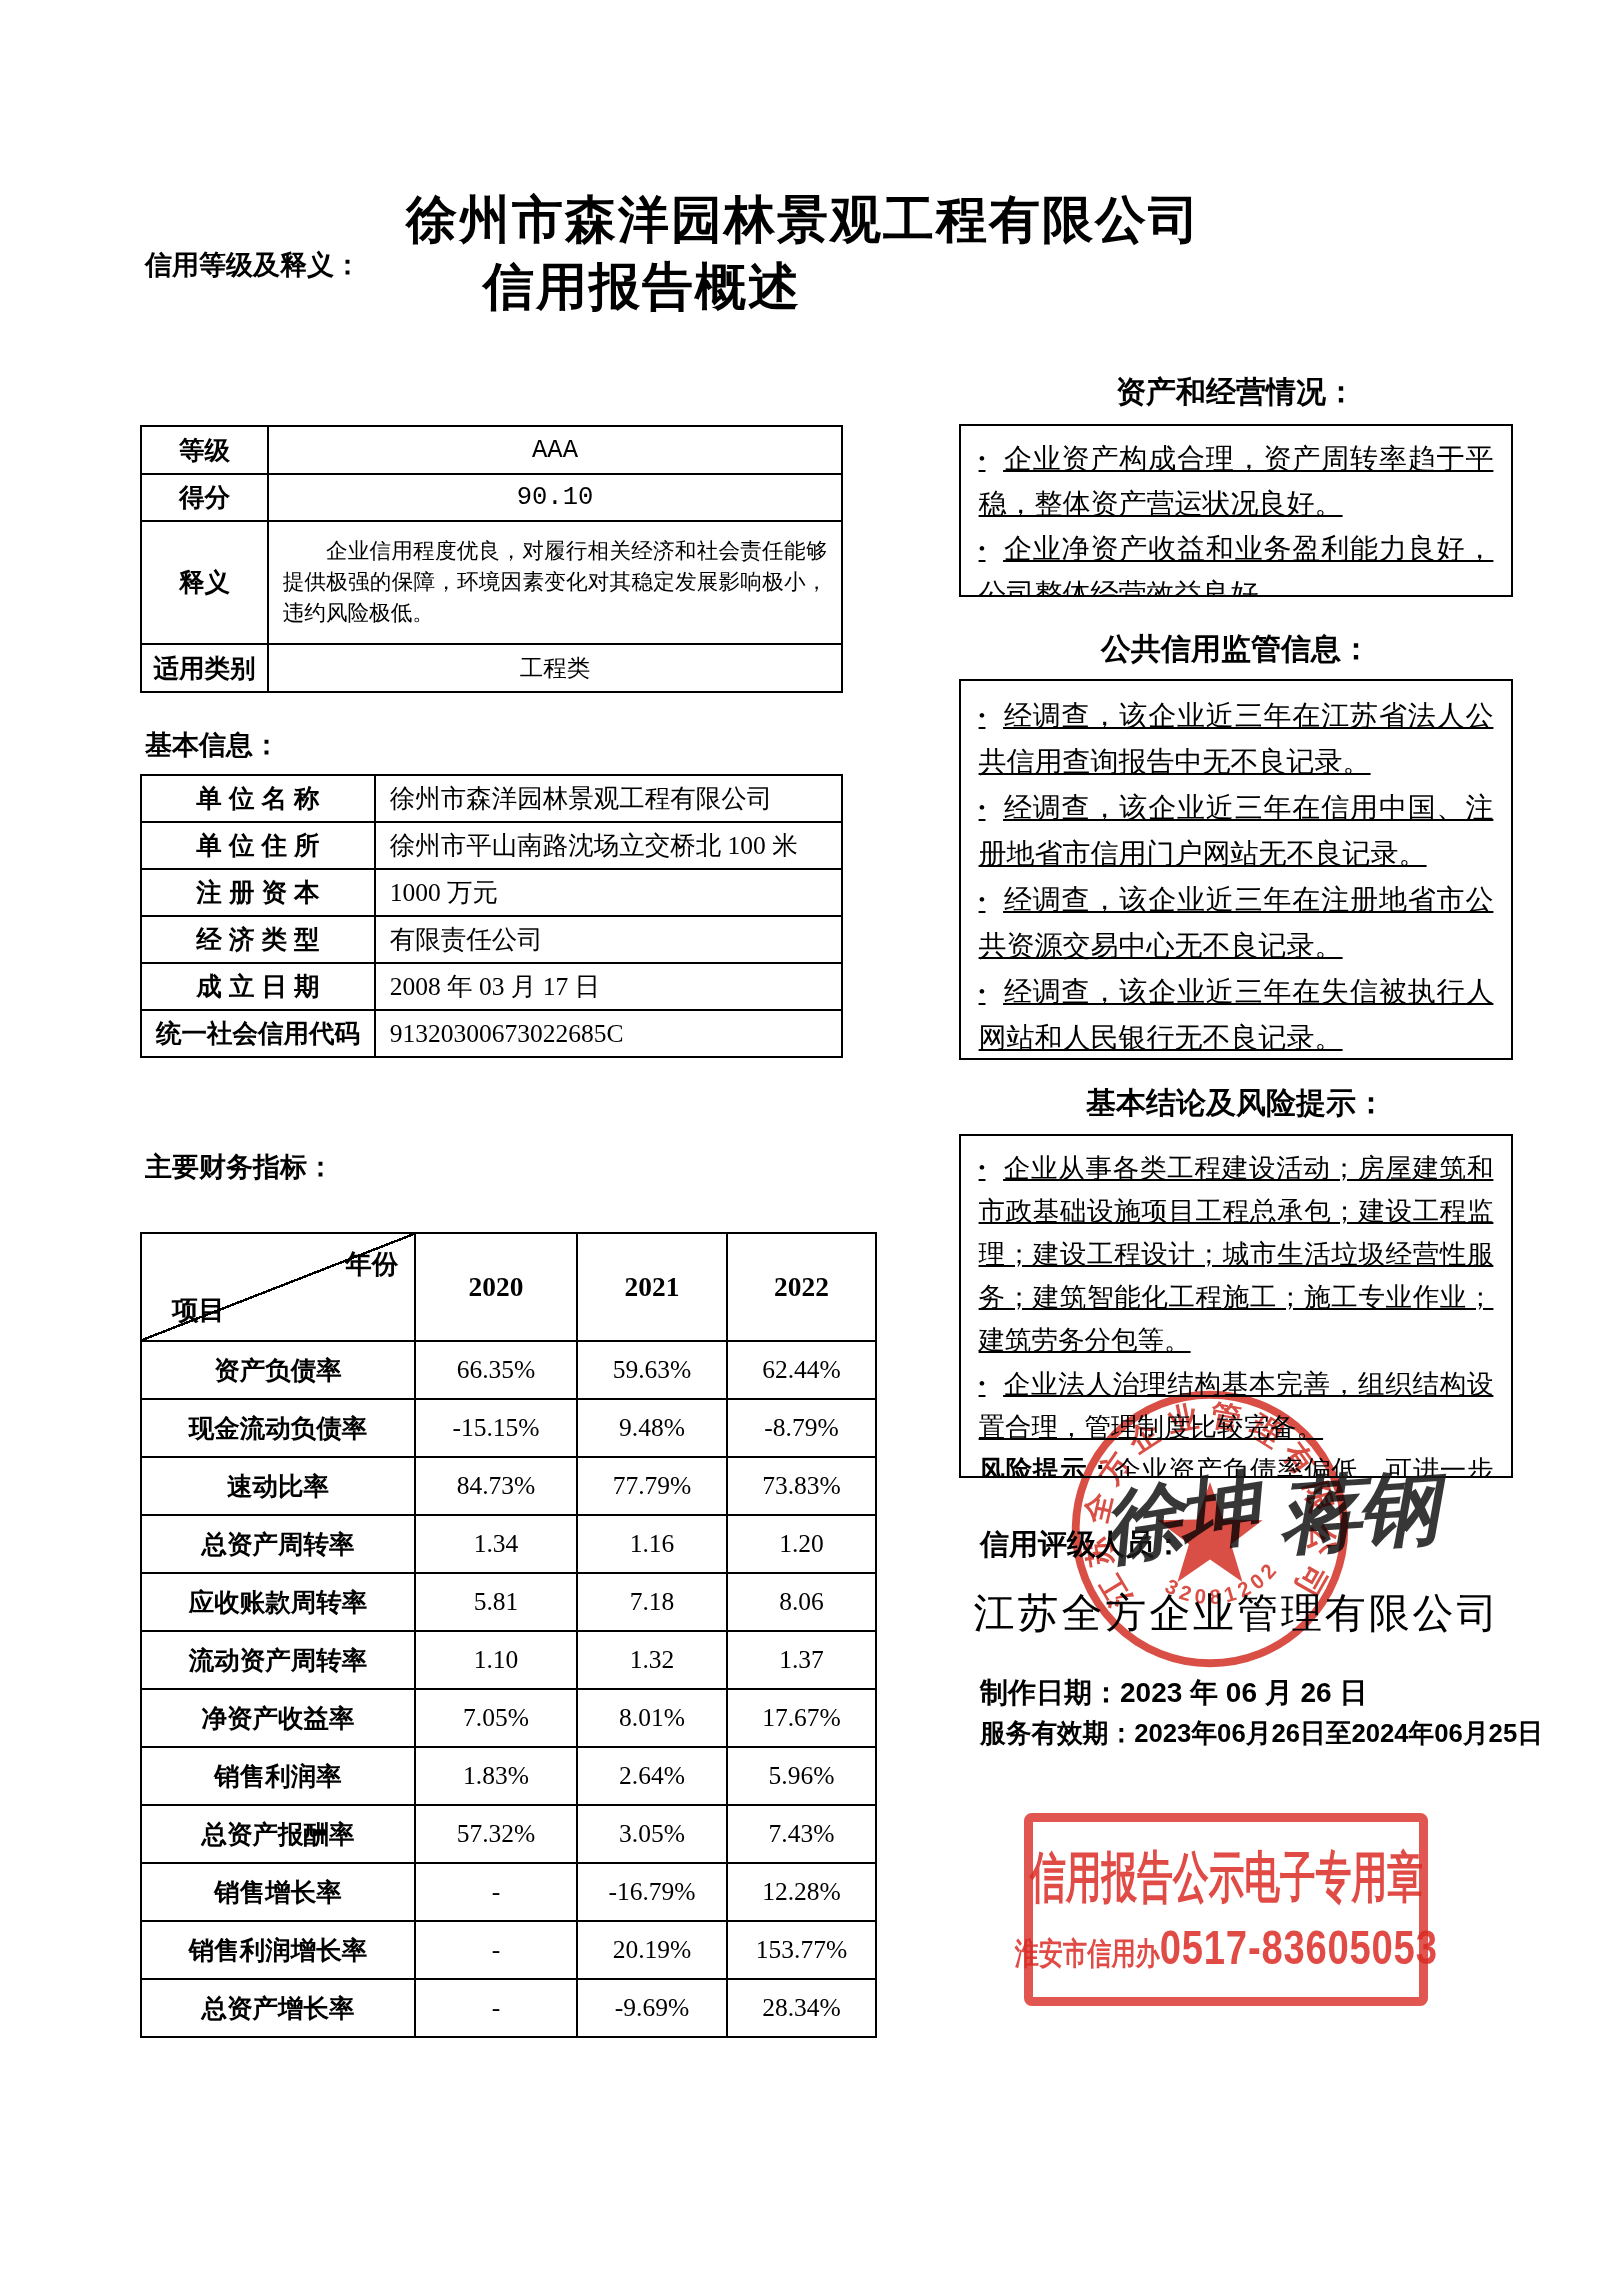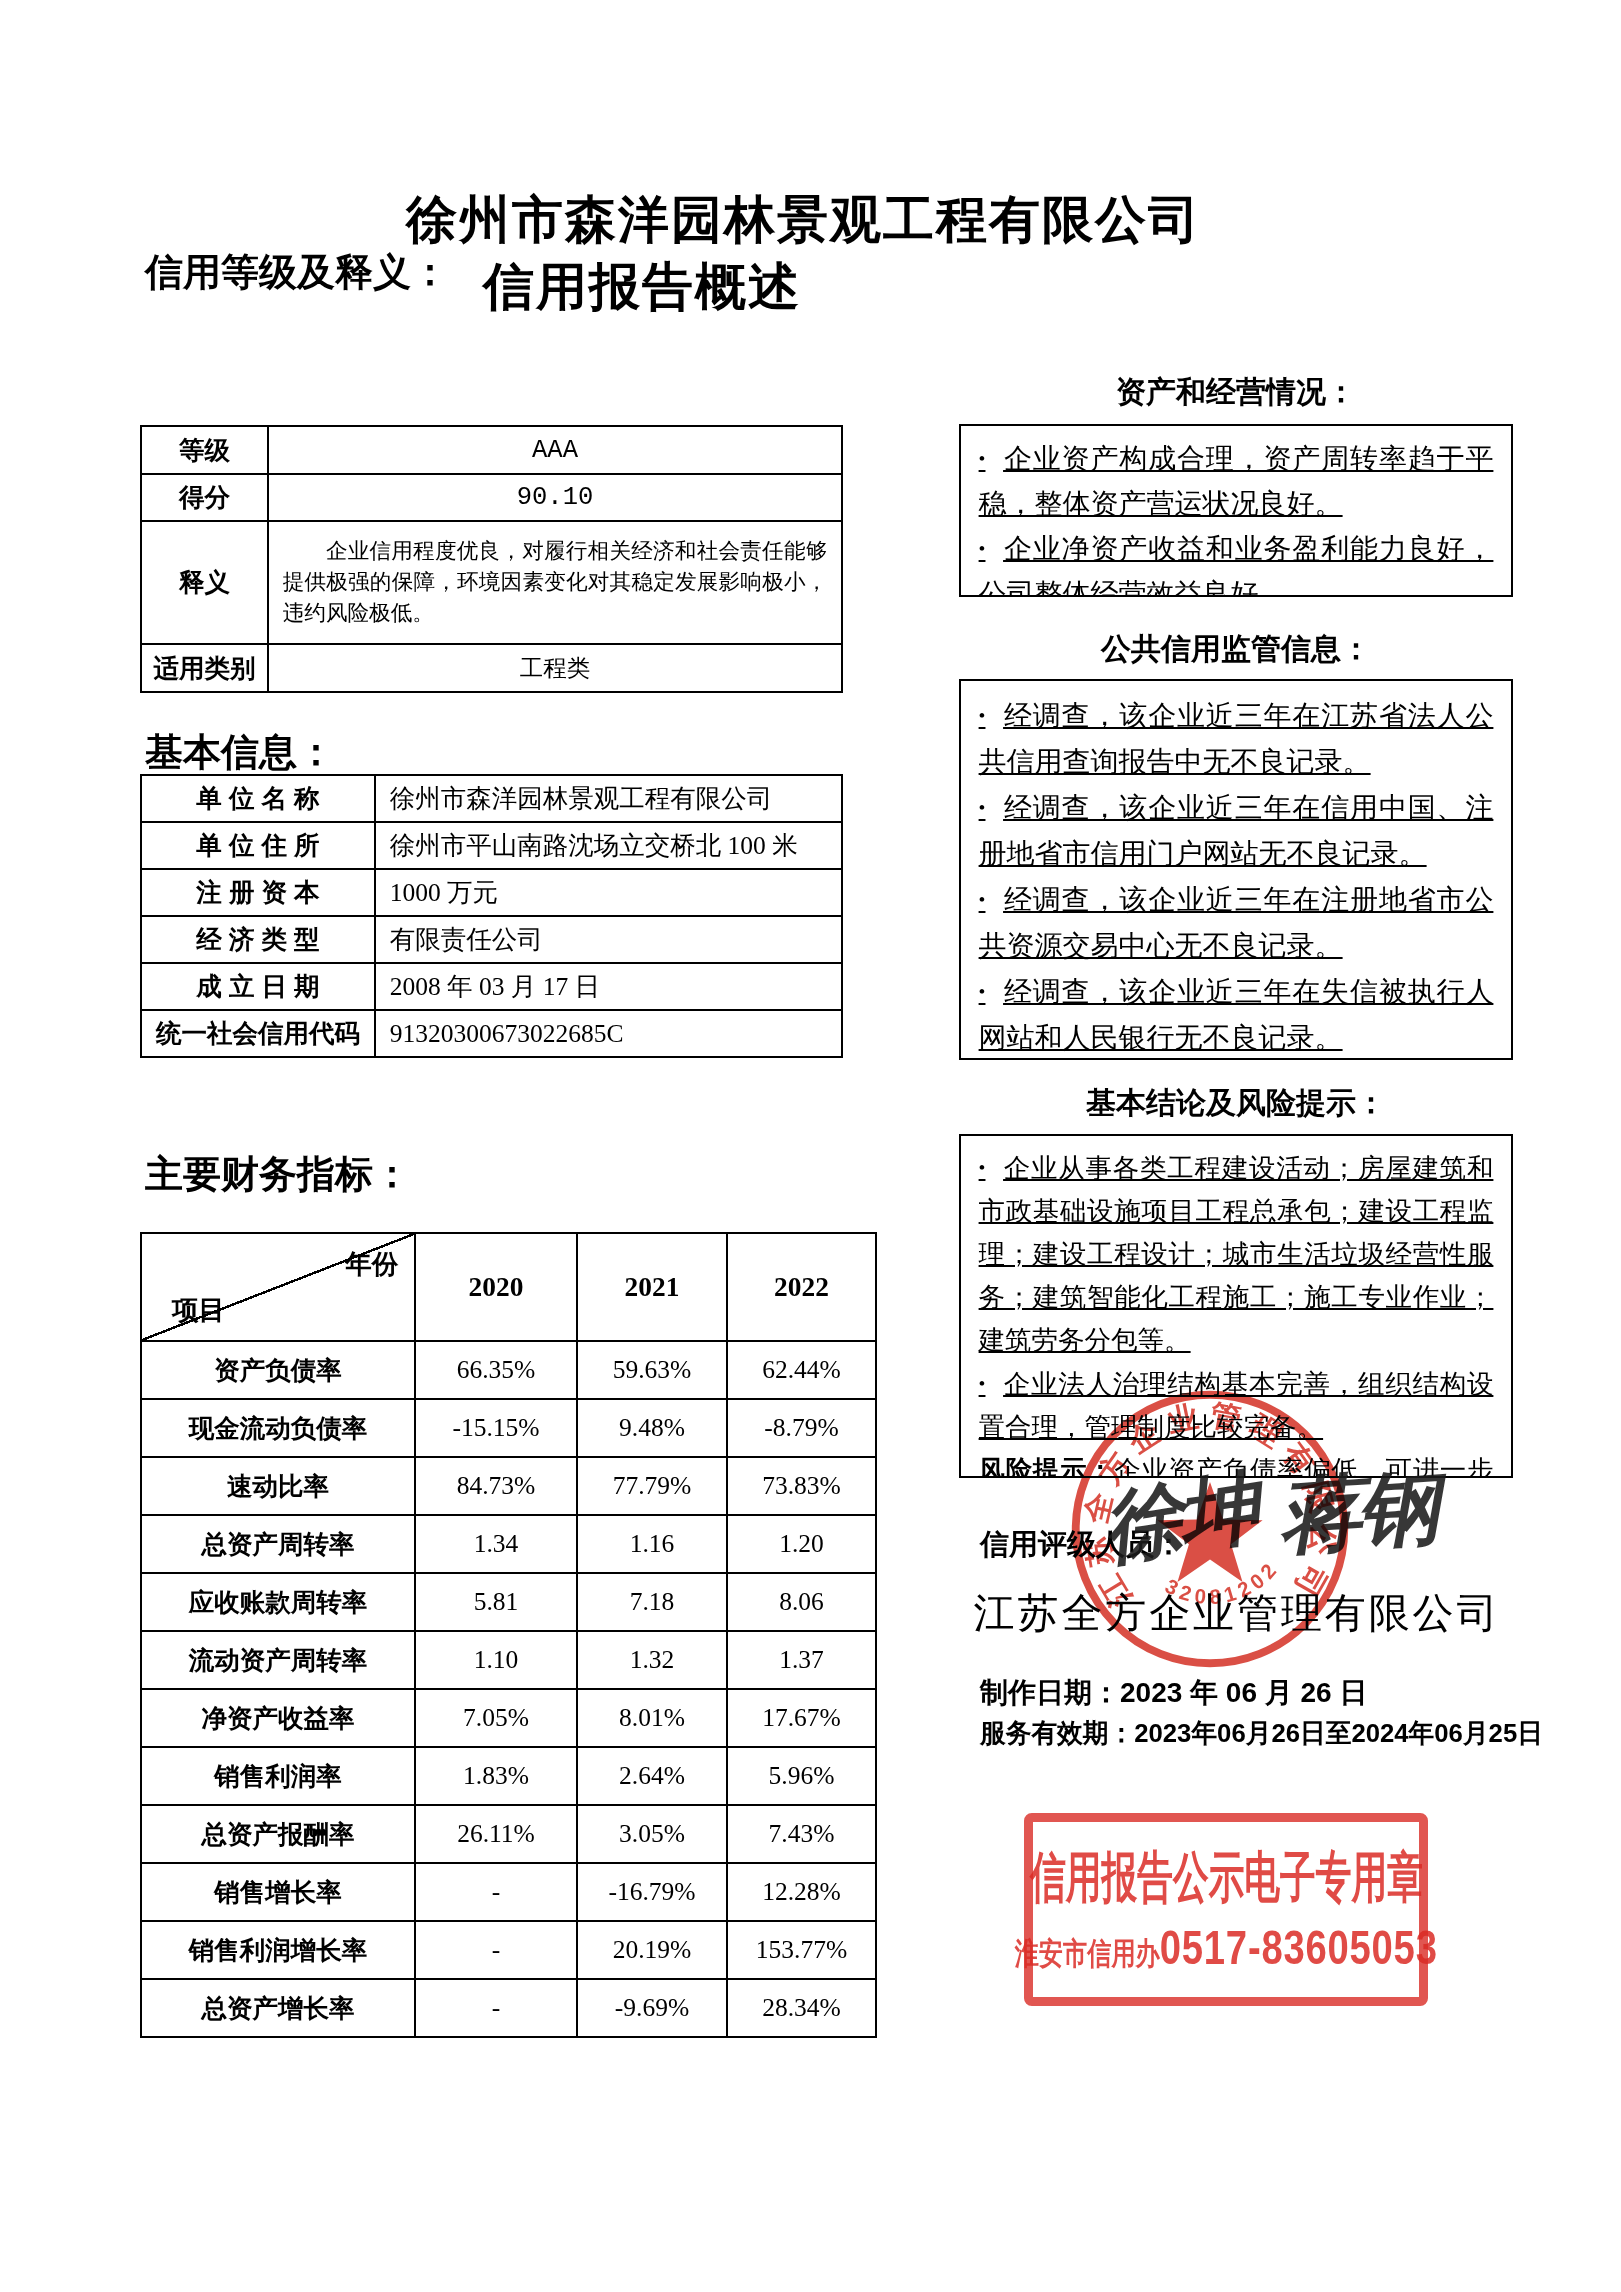--- a/index.html
+++ b/index.html
@@ -4,21 +4,21 @@
 <style>
   html,body{margin:0;padding:0;background:#888;}
   .page{
     position:relative;width:1621px;height:2293px;background:#ffffff;
     font-family:"Liberation Serif", serif;color:#000;overflow:hidden;
     margin:0 auto;
   }
   .abs{position:absolute;}
   .title{font-family:"Liberation Sans", sans-serif;font-weight:bold;font-size:51px;
     text-align:center;letter-spacing:2px;line-height:63px;}
-  .sec-h{font-family:Liberation Serif, serif;font-weight:bold;font-size:38px;}
+  .sec-h{font-family:Liberation Serif, serif;font-weight:bold;font-size:27px;}
   .sec-h-r{font-family:"Liberation Sans", sans-serif;font-weight:bold;font-size:30px;
     width:554px;text-align:center;}
   
   table{border-collapse:collapse;table-layout:fixed;}
   td{border:2px solid #000;padding:0;vertical-align:middle;overflow:hidden;}
   .lbl{font-family:"Liberation Sans", sans-serif;font-weight:bold;font-size:25.5px;text-align:center;}
   .val-c{text-align:center;font-size:25.5px;margin-top:8px;}
   .val-l{text-align:left;font-size:25.5px;padding-left:13.7px;}
   .mono{font-family:"Liberation Mono", monospace;font-size:25.5px;}
   .shiyi{font-size:21.6px;line-height:31px;text-align:justify;padding:7.8px 13.7px;text-indent:2em;border-radius:14px;}
@@ -187,21 +187,21 @@
       <td>17.67%</td>
     </tr>
     <tr style="height:58px">
       <td class="rowlbl">销售利润率</td>
       <td>1.83%</td>
       <td>2.64%</td>
       <td>5.96%</td>
     </tr>
     <tr style="height:58px">
       <td class="rowlbl">总资产报酬率</td>
-      <td>26.11%</td>
+      <td>57.32%</td>
       <td>3.05%</td>
       <td>7.43%</td>
     </tr>
     <tr style="height:58px">
       <td class="rowlbl">销售增长率</td>
       <td>-</td>
       <td>-16.79%</td>
       <td>12.28%</td>
     </tr>
     <tr style="height:58px">

